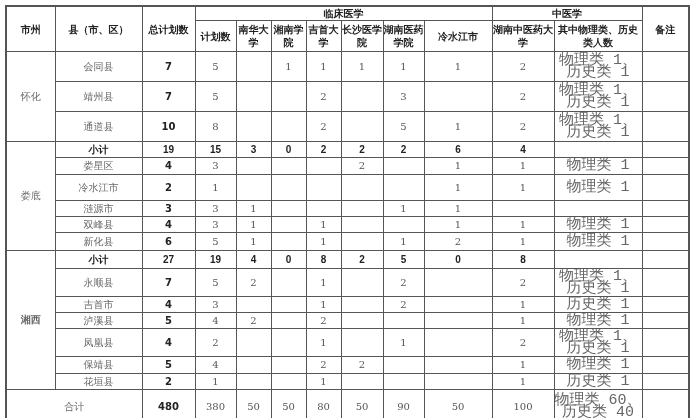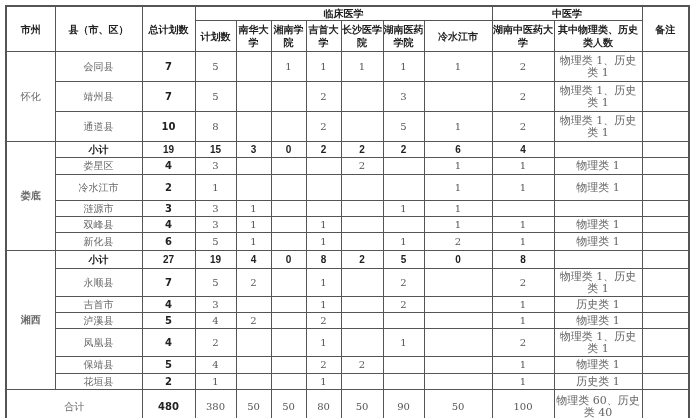--- a/index.html
+++ b/index.html
@@ -24,21 +24,21 @@
     }
     th {
       font-family: "DejaVu Sans", "Liberation Sans", sans-serif;
       font-weight: bold;
       color: #222;
       font-size: 10px;
       line-height: 13px;
     }
     .bold { font-family: "DejaVu Sans", "Liberation Sans", sans-serif; font-weight: bold; color: #222; }
     .sub td { font-family: Liberation Sans, sans-serif; font-weight: bold; color: #222; }
-    .note { font-size: 11px; line-height: 12px; color: #666; }
+    .note { font-size: 15px; line-height: 12px; color: #666; font-family: Liberation Mono, monospace; }
     .city { color: #666; }
     .county { color: #666; }
   </style>
 </head>
 <body>
 
 <div class="wrap">
 <table>
   <colgroup>
     <col style="width:49px">
@@ -116,21 +116,21 @@
       <td>2</td>
       <td></td>
       <td>5</td>
       <td>1</td>
       <td>2</td>
       <td class="note">物理类 1、历史类 1</td>
       <td></td>
     </tr>
 
     <tr class="sub" style="height:16px">
-      <td rowspan="6" class="city" style="font-family:'DejaVu Serif',serif;font-weight:bold;color:#666">娄底</td>
+      <td rowspan="6" class="city" style="font-family:'DejaVu Serif',serif;font-weight:normal;color:#666">娄底</td>
       <td>小计</td>
       <td>19</td>
       <td>15</td>
       <td>3</td>
       <td>0</td>
       <td>2</td>
       <td>2</td>
       <td>2</td>
       <td>6</td>
       <td>4</td>

